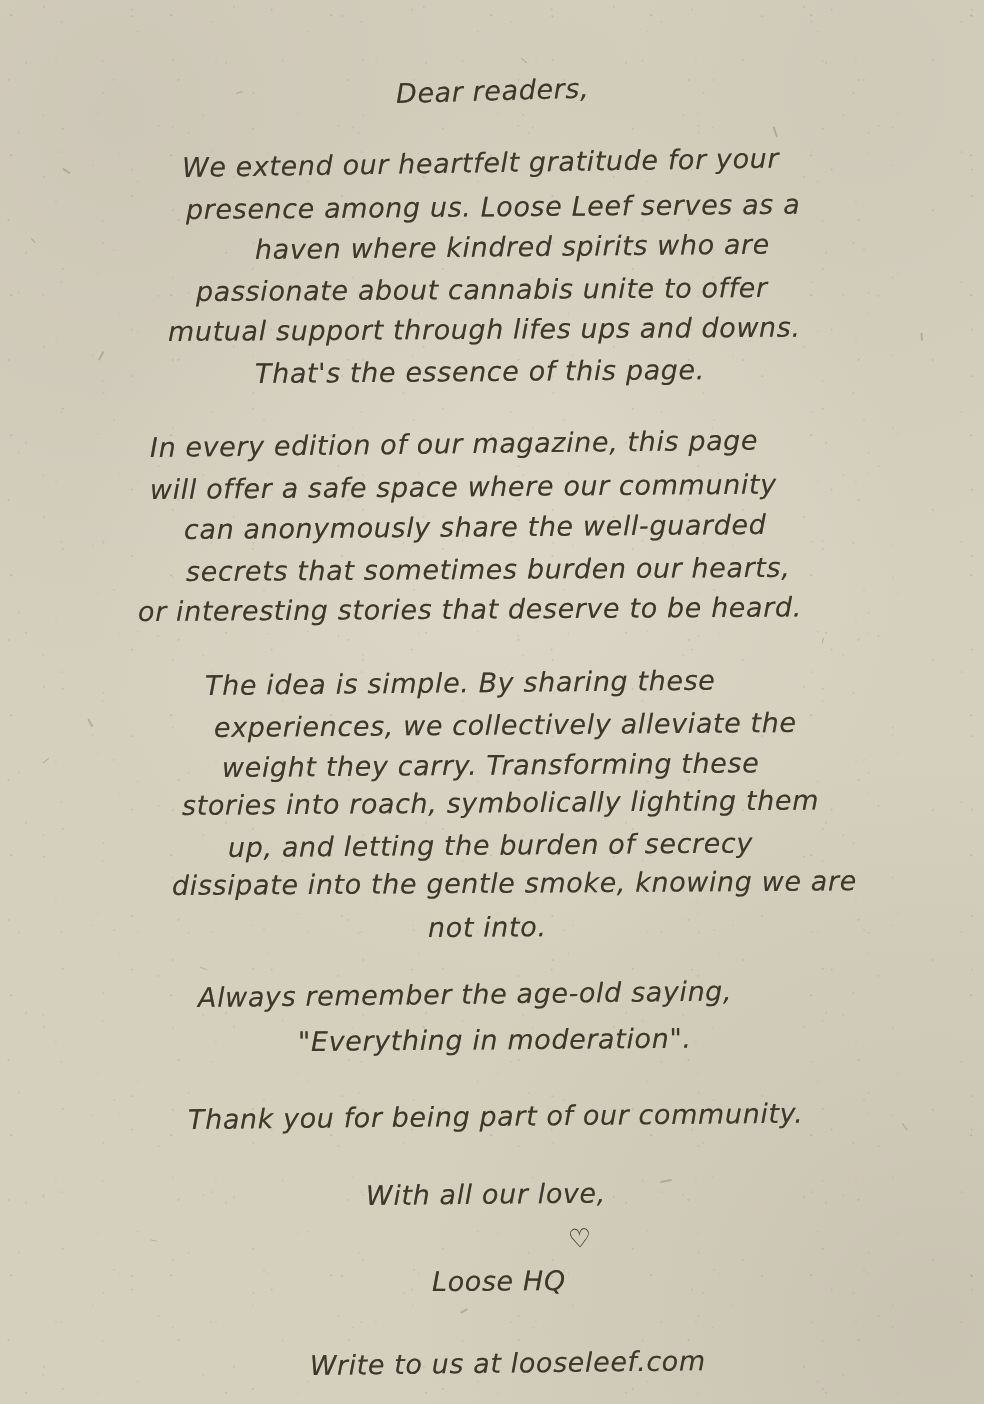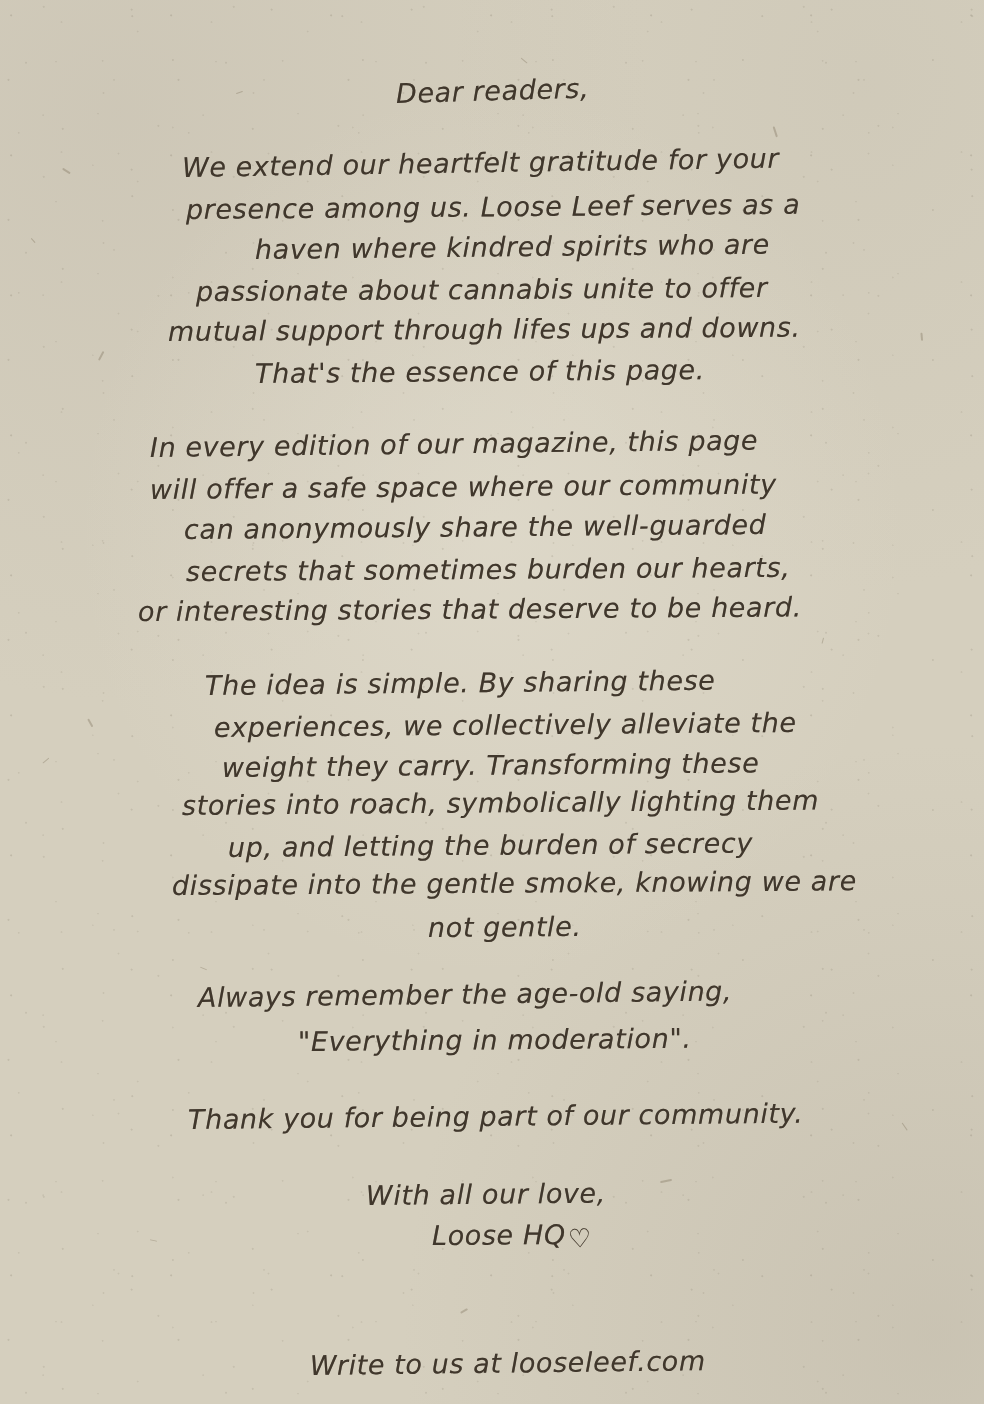--- a/index.html
+++ b/index.html
@@ -149,27 +149,27 @@
     <div class="line para" style="left:184px; top:514px; transform:rotate(-0.5deg);">can anonymously share the well-guarded</div>
     <div class="line para" style="left:186px; top:556px; transform:rotate(-0.4deg);">secrets that sometimes burden our hearts,</div>
     <div class="line para" style="left:138px; top:596px; transform:rotate(-0.4deg);">or interesting stories that deserve to be heard.</div>
 
     <div class="line para" style="left:205px; top:670px; transform:rotate(-0.6deg);">The idea is simple. By sharing these</div>
     <div class="line para" style="left:214px; top:712px; transform:rotate(-0.5deg);">experiences, we collectively alleviate the</div>
     <div class="line para" style="left:222px; top:752px; transform:rotate(-0.5deg);">weight they carry. Transforming these</div>
     <div class="line para" style="left:182px; top:790px; transform:rotate(-0.5deg);">stories into roach, symbolically lighting them</div>
     <div class="line para" style="left:228px; top:832px; transform:rotate(-0.5deg);">up, and letting the burden of secrecy</div>
     <div class="line para" style="left:172px; top:870px; transform:rotate(-0.4deg);">dissipate into the gentle smoke, knowing we are</div>
-    <div class="line para" style="left:428px; top:912px; transform:rotate(-0.4deg);">not gentle.</div>
+    <div class="line para" style="left:428px; top:912px; transform:rotate(-0.4deg);">not into.</div>
 
     <div class="line para" style="left:198px; top:982px; transform:rotate(-0.7deg);">Always remember the age-old saying,</div>
     <div class="line para" style="left:298px; top:1026px; transform:rotate(-0.5deg);">"Everything in moderation".</div>
 
     <div class="line para" style="left:188px; top:1104px; transform:rotate(-0.6deg);">Thank you for being part of our community.</div>
 
     <div class="line signature" style="left:366px; top:1180px; transform:rotate(-0.6deg);">With all our love,</div>
-    <div class="line signature" style="left:432px; top:1220px; transform:rotate(-0.4deg);">Loose HQ</div>
+    <div class="line signature" style="left:432px; top:1266px; transform:rotate(-0.4deg);">Loose HQ</div>
     <div class="line heart" style="left:568px; top:1224px; transform:rotate(-3deg);">♡</div>
 
     <div class="line footer" style="left:310px; top:1350px; transform:rotate(-0.7deg);">Write to us at looseleef.com</div>
 
   </div>
 </div>
 
 </body></html>

